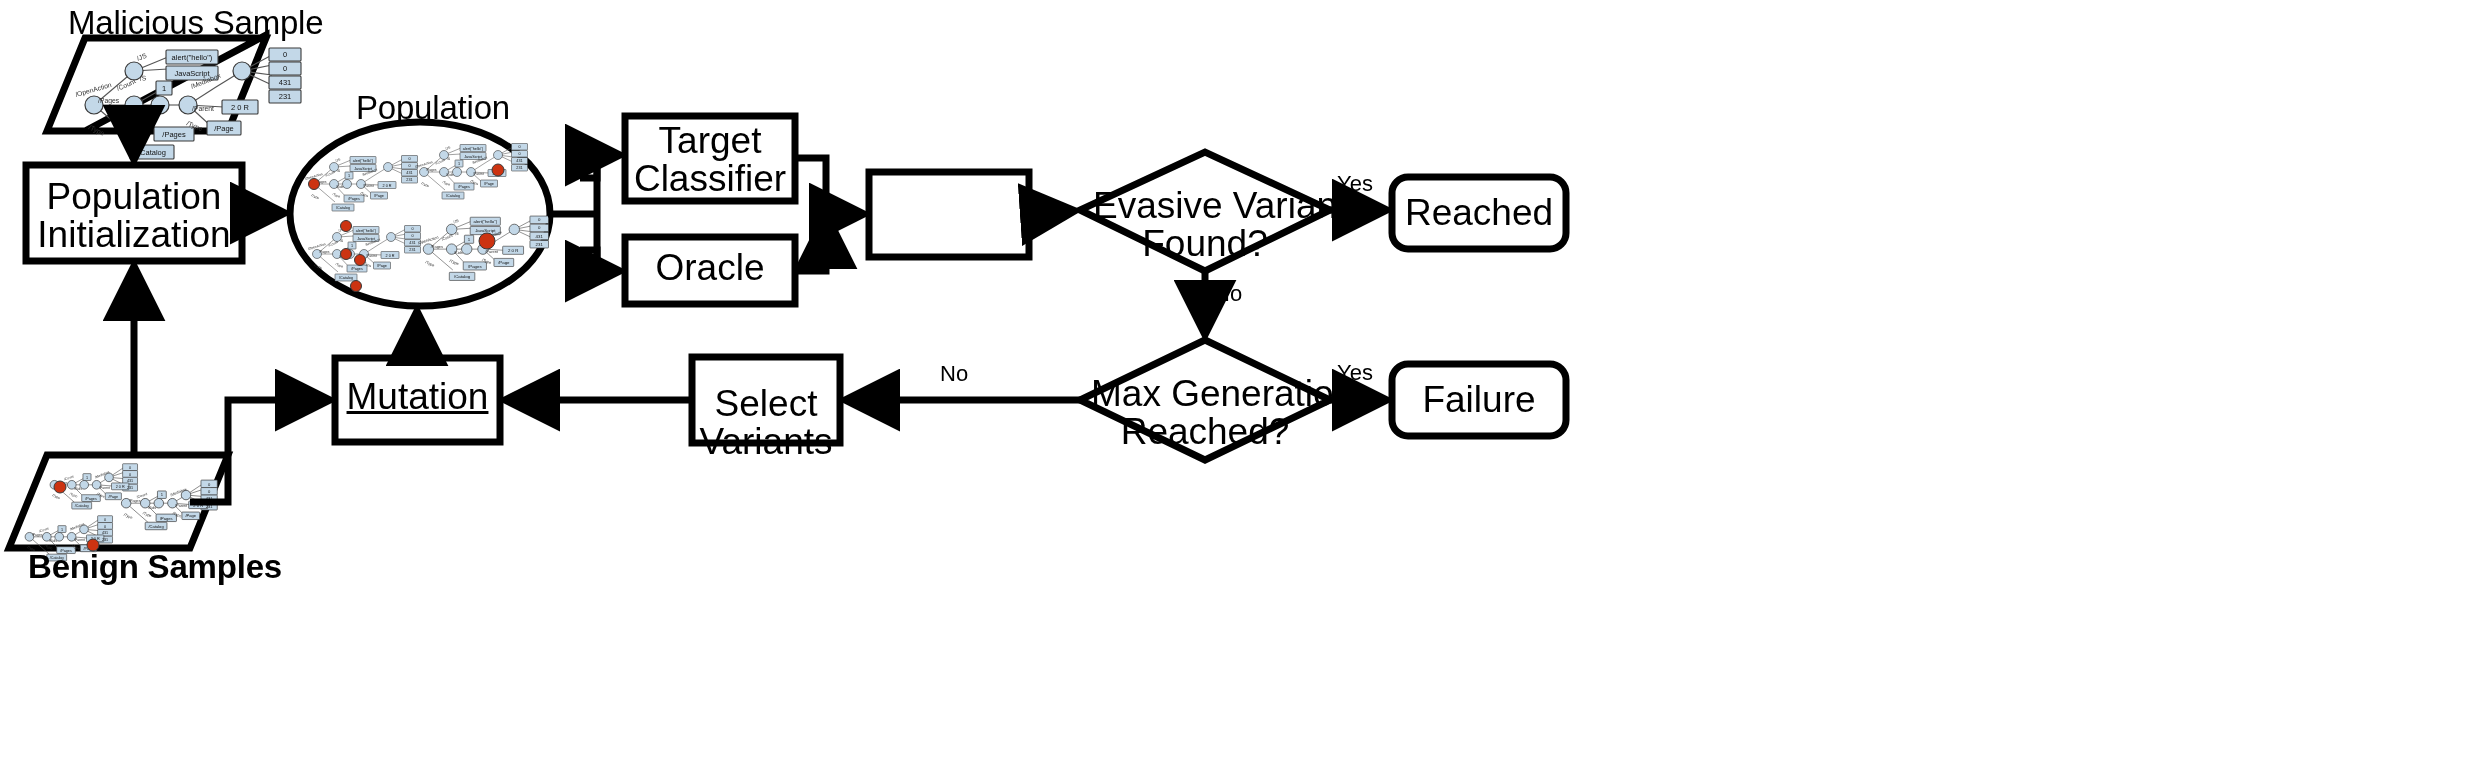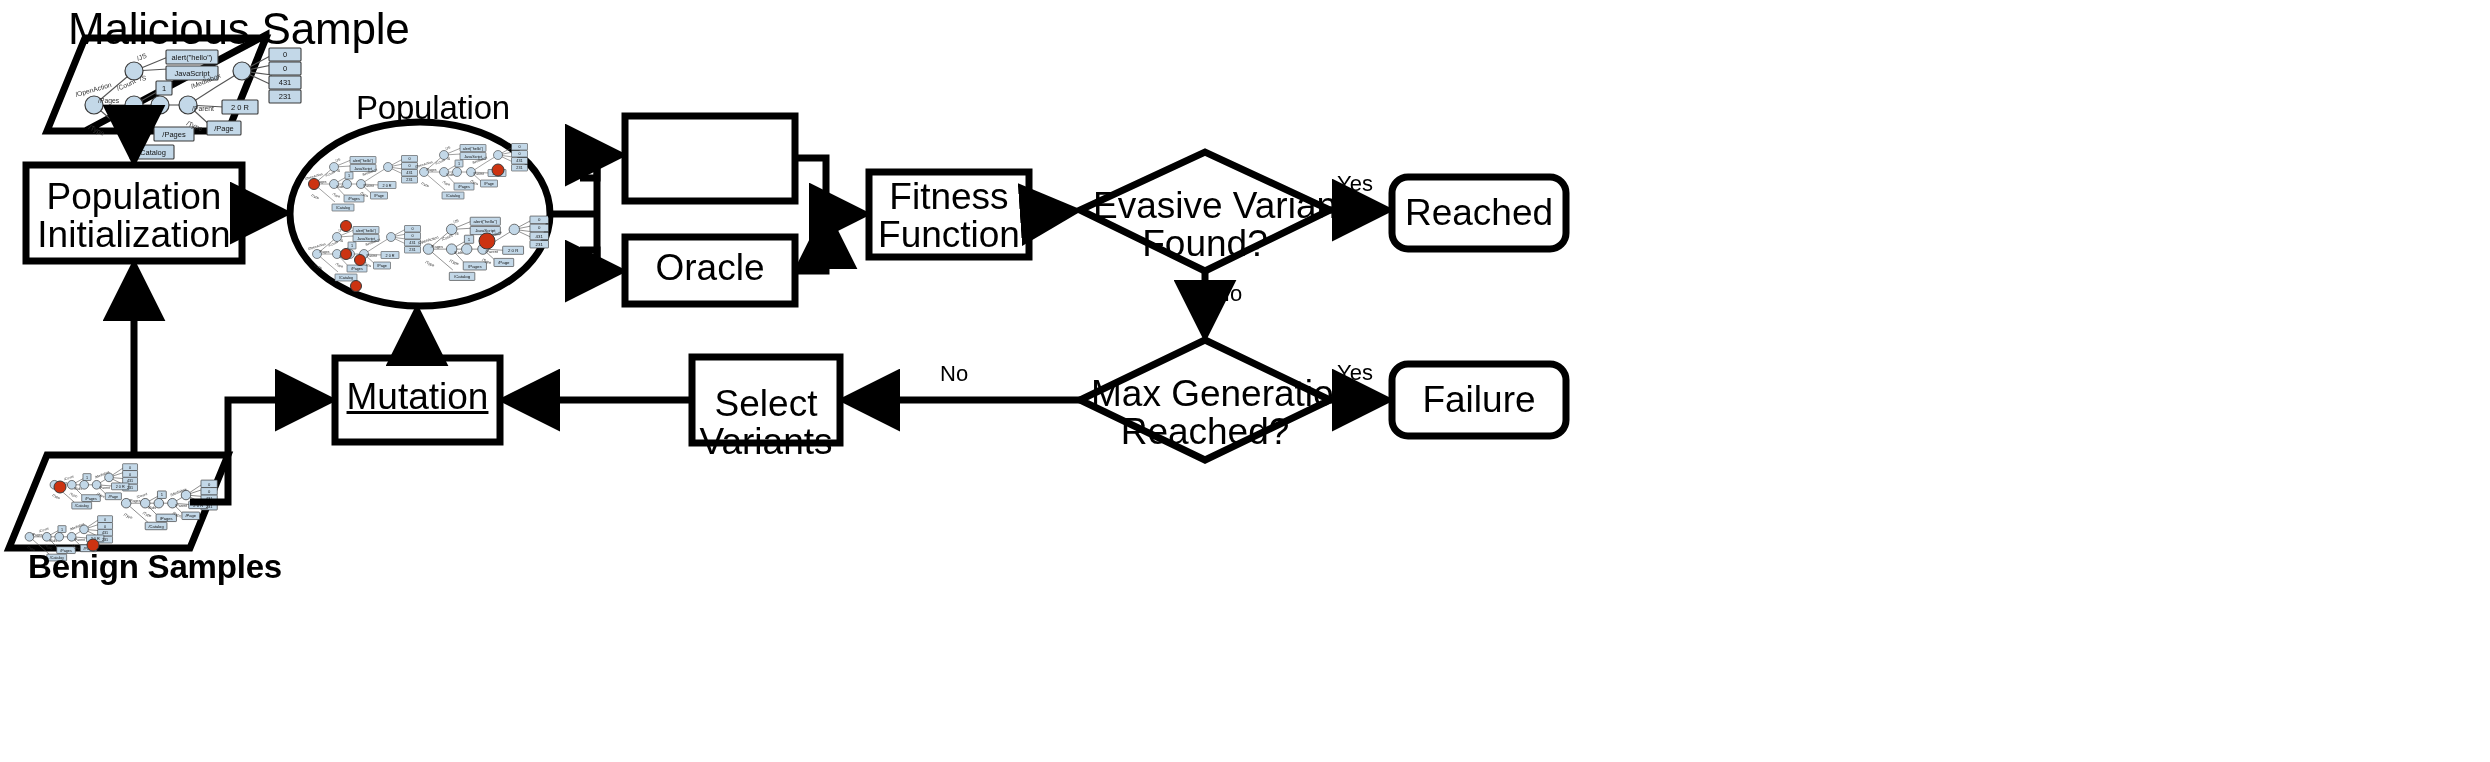--- a/index.html
+++ b/index.html
@@ -237,36 +237,36 @@
 
       <path d="M417,358 L417,313"></path>
 
       <path d="M190,502 L228,502 L228,400 L328,400"></path>
     </g>
 
     <path d="M548,214 L597,214" stroke="#000" stroke-width="7" fill="none"></path>
     <path d="M597,155 L597,271" stroke="#000" stroke-width="7" fill="none"></path>
   </svg>
 
-  <div class="lbl cap" style="left:68px;top:4px;font-size:44px;">Malicious Sample</div>
+  <div class="lbl cap" style="left:68px;top:4px;font-size:33px;">Malicious Sample</div>
   <div class="lbl cap" style="left:356px;top:89px;font-size:33px;">Population</div>
   <div class="lbl cap" style="left:28px;top:548px;font-size:33px;font-weight:bold;">Benign Samples</div>
 
   <div class="lbl boxtxt" style="left:26px;top:178px;width:216px;">
     <div>Population</div>
     <div>Initialization</div>
   </div>
 
+  <div class="lbl boxtxt" style="left:625px;top:122px;width:170px;">
+    <div>Target</div>
+    <div>Classifier</div>
+  </div>
 
   <div class="lbl boxtxt" style="left:625px;top:249px;width:170px;">Oracle</div>
 
-  <div class="lbl boxtxt" style="left:869px;top:178px;width:160px;">
-    <div>Fitness</div>
-    <div>Function</div>
-  </div>
 
   <div class="lbl boxtxt" style="left:1093px;top:187px;width:224px;">
     <div>Evasive Variants</div>
     <div>Found?</div>
   </div>
 
   <div class="lbl boxtxt" style="left:1392px;top:194px;width:174px;">Reached</div>
 
   <div class="lbl boxtxt" style="left:1091px;top:375px;width:228px;">
     <div>Max Generation</div>

